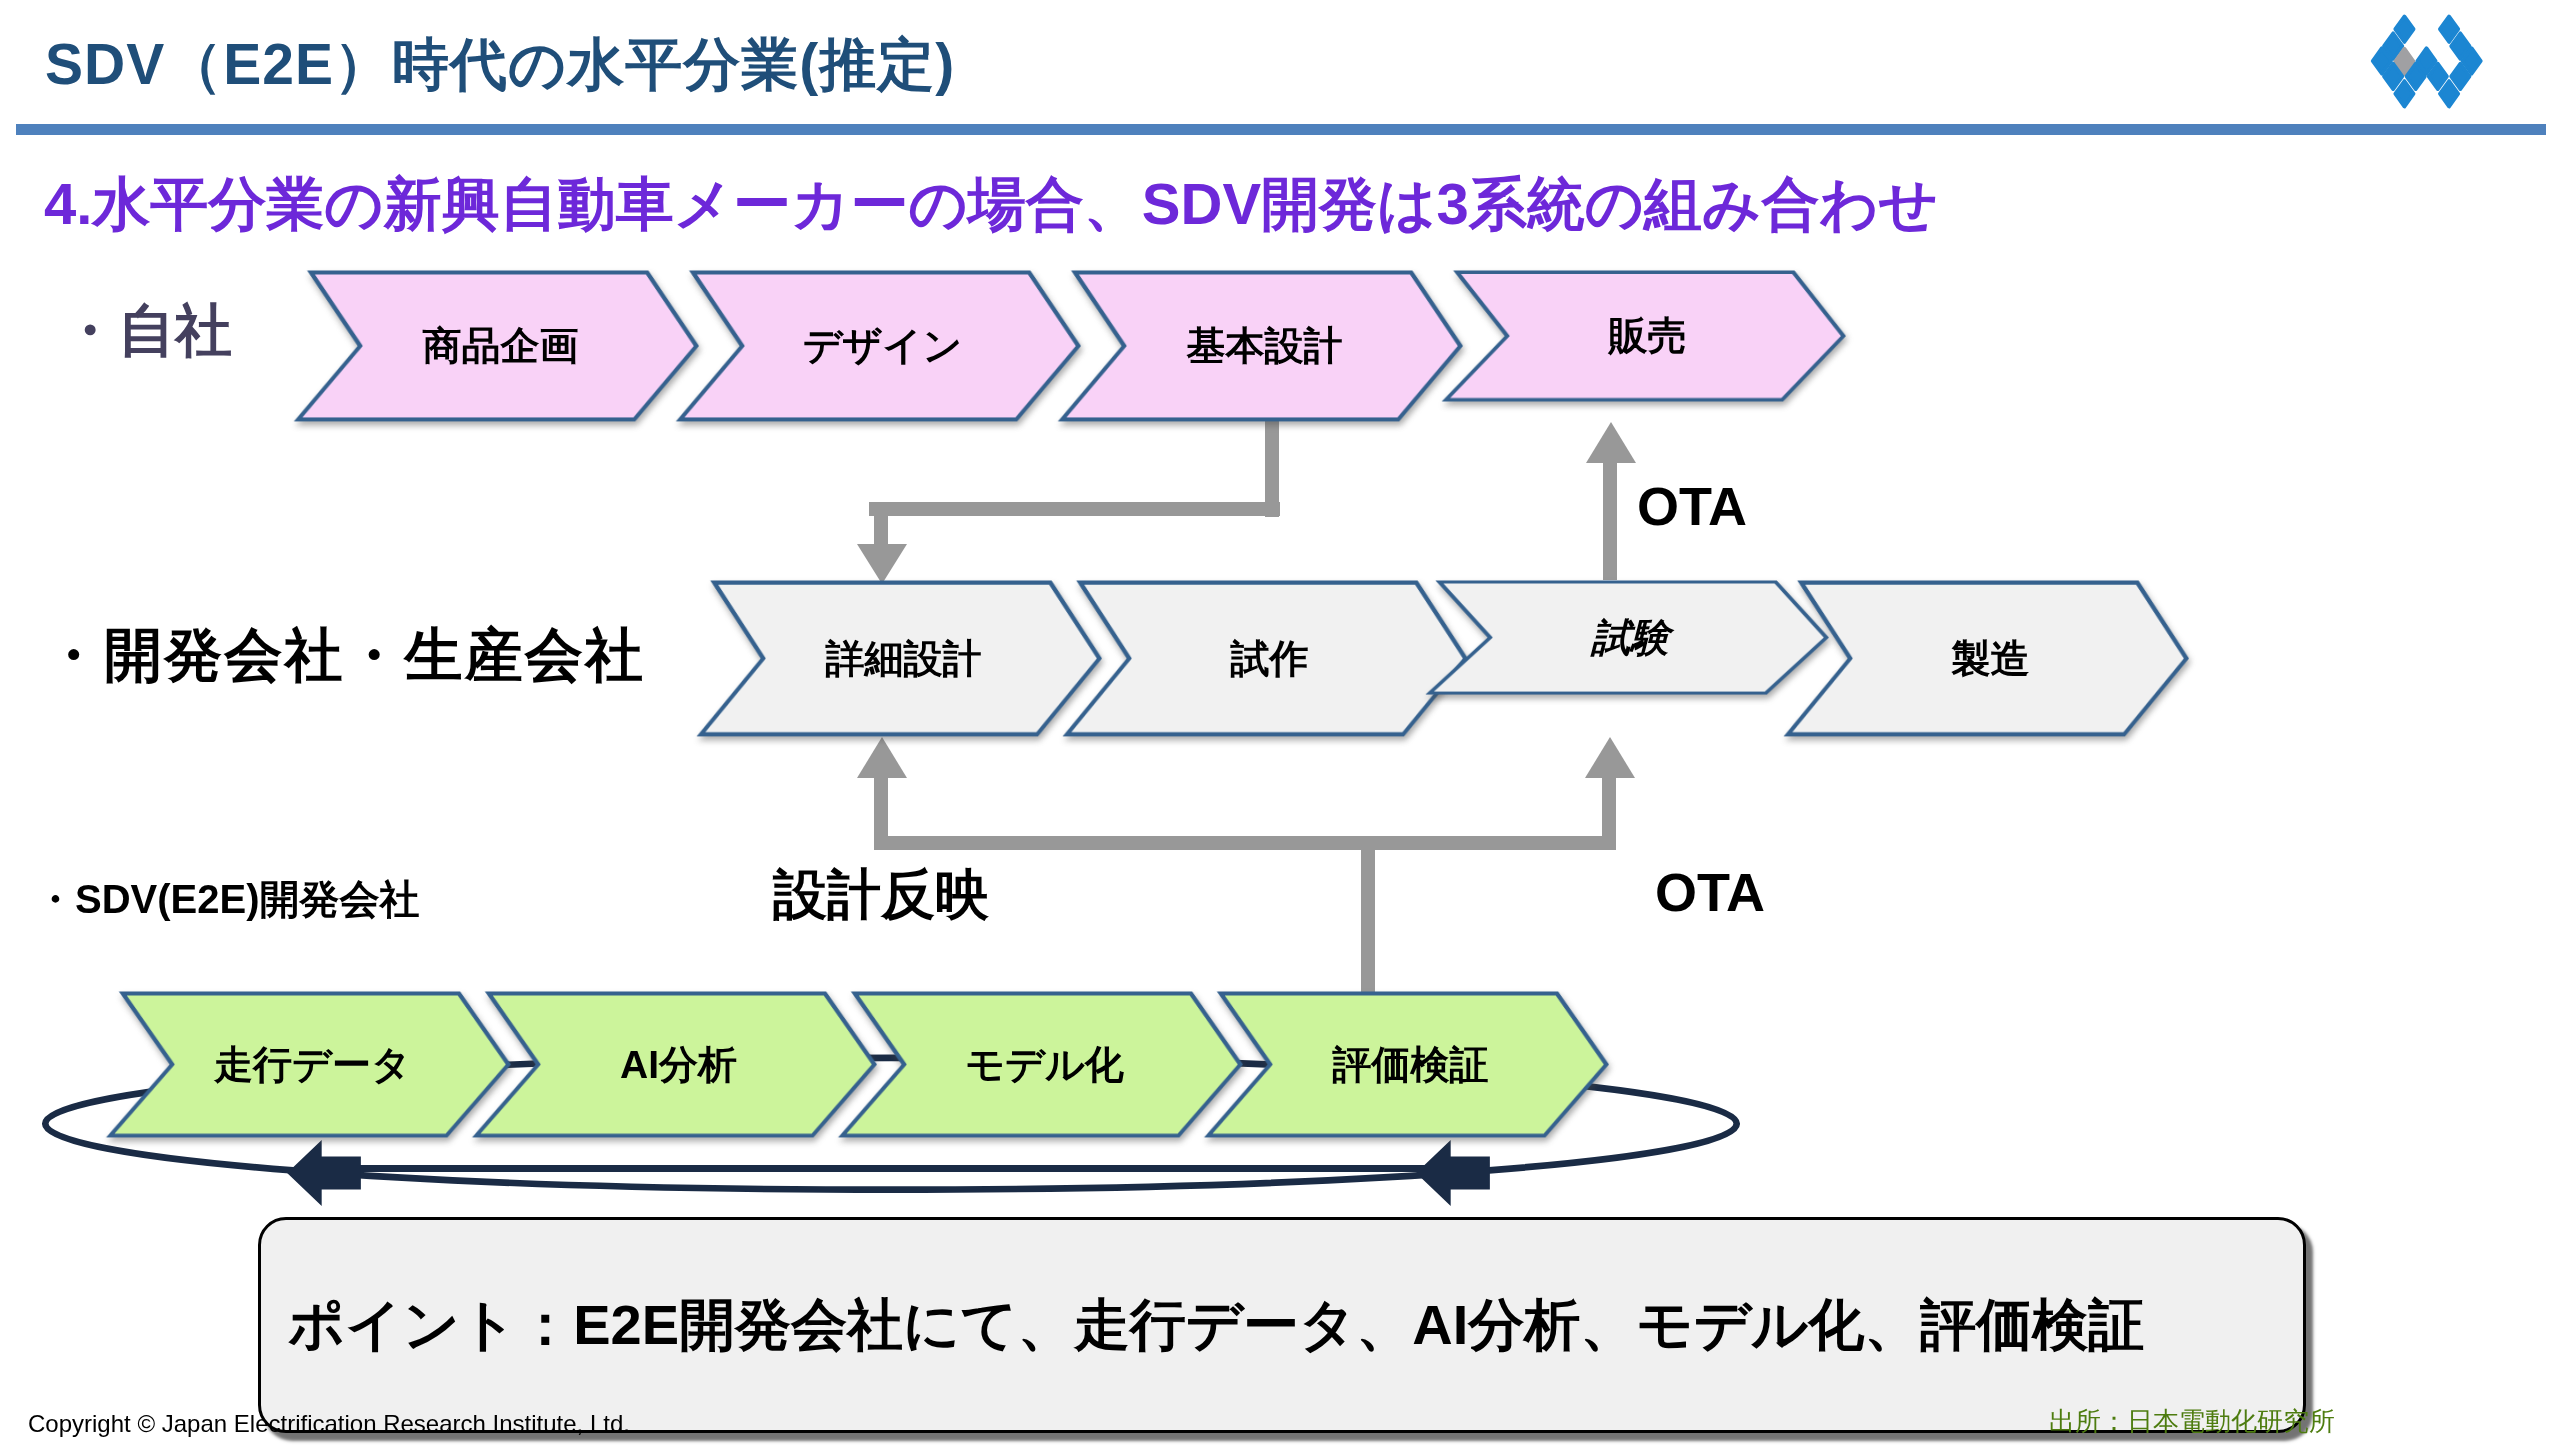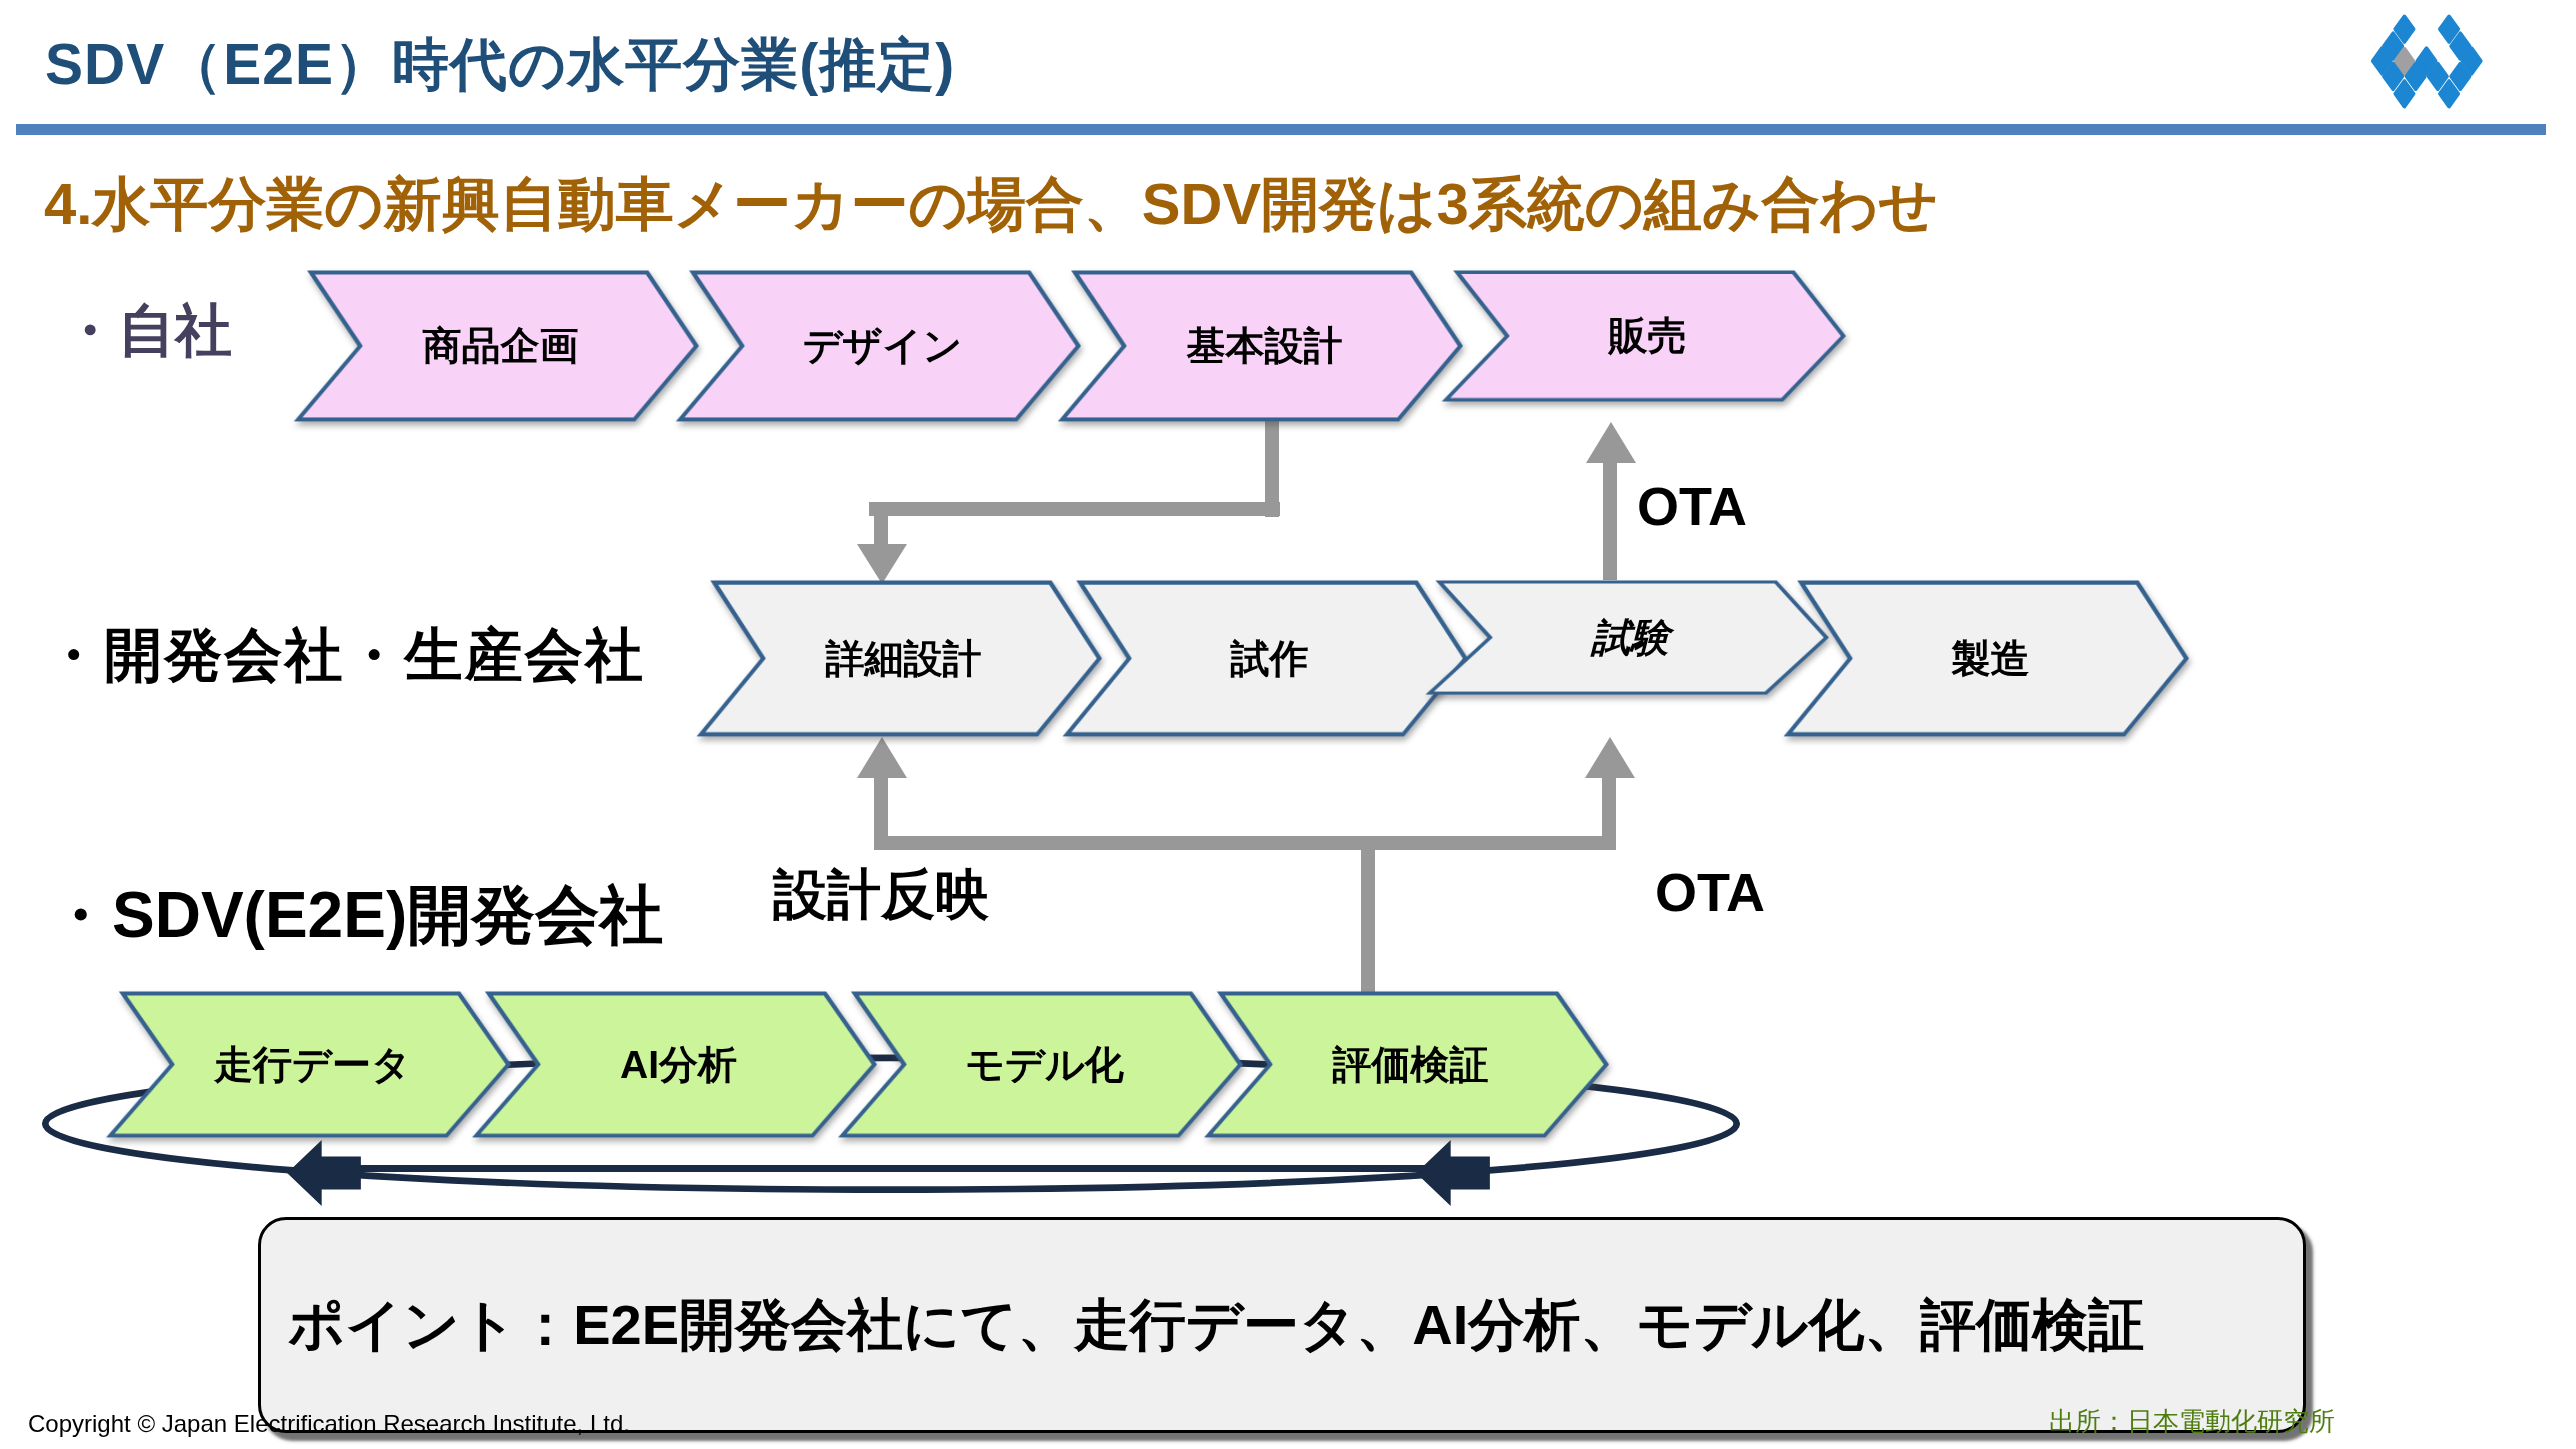--- a/index.html
+++ b/index.html
@@ -4,26 +4,26 @@
 <style>
   html,body{margin:0;padding:0;background:#ffffff;}
   body{font-family:"Liberation Sans","DejaVu Sans",sans-serif;}
   .slide{position:relative;width:2576px;height:1449px;background:#ffffff;overflow:hidden;}
 
   .abs{position:absolute;}
   .txt{white-space:nowrap;}
 
   .title{left:45px;top:27px;font-size:57px;font-weight:bold;color:var(--title-color);letter-spacing:1px;}
   .rule{left:15.5px;top:124px;width:2530px;height:11.3px;background:var(--rule-color);}
-  .heading{left:44px;top:166px;font-size:58px;font-weight:bold;color:#a16207;}
+  .heading{left:44px;top:166px;font-size:58px;font-weight:bold;color:#6d28d9;}
 
   .row-label{font-weight:bold;color:#000;}
   .lbl-own{left:61px;top:293px;font-size:57px;color:var(--own-label-color);}
   .lbl-dev{left:44px;top:617px;font-size:58px;letter-spacing:2.1px;}
-  .lbl-sdv{left:48px;top:872px;font-size:64px;}
+  .lbl-sdv{left:35px;top:872px;font-size:40px;}
 
   .chevron{position:absolute;width:397px;}
   .chev-shape{position:absolute;left:0;top:0;width:100%;height:100%;overflow:visible;
               transform:skewX(-5deg);filter:drop-shadow(2.6px 4.1px 3.1px rgba(70,70,70,.45));}
   .chev-shape polygon{stroke:var(--chevron-border);stroke-width:8;}
   .row-own .chev-shape polygon{fill:var(--row-own-fill);}
   .row-dev .chev-shape polygon{fill:var(--row-dev-fill);}
   .row-sdv .chev-shape polygon{fill:var(--row-sdv-fill);}
   .chev-label{position:absolute;inset:0;display:flex;align-items:center;justify-content:center;
               font-weight:bold;font-size:39px;color:#000;}

